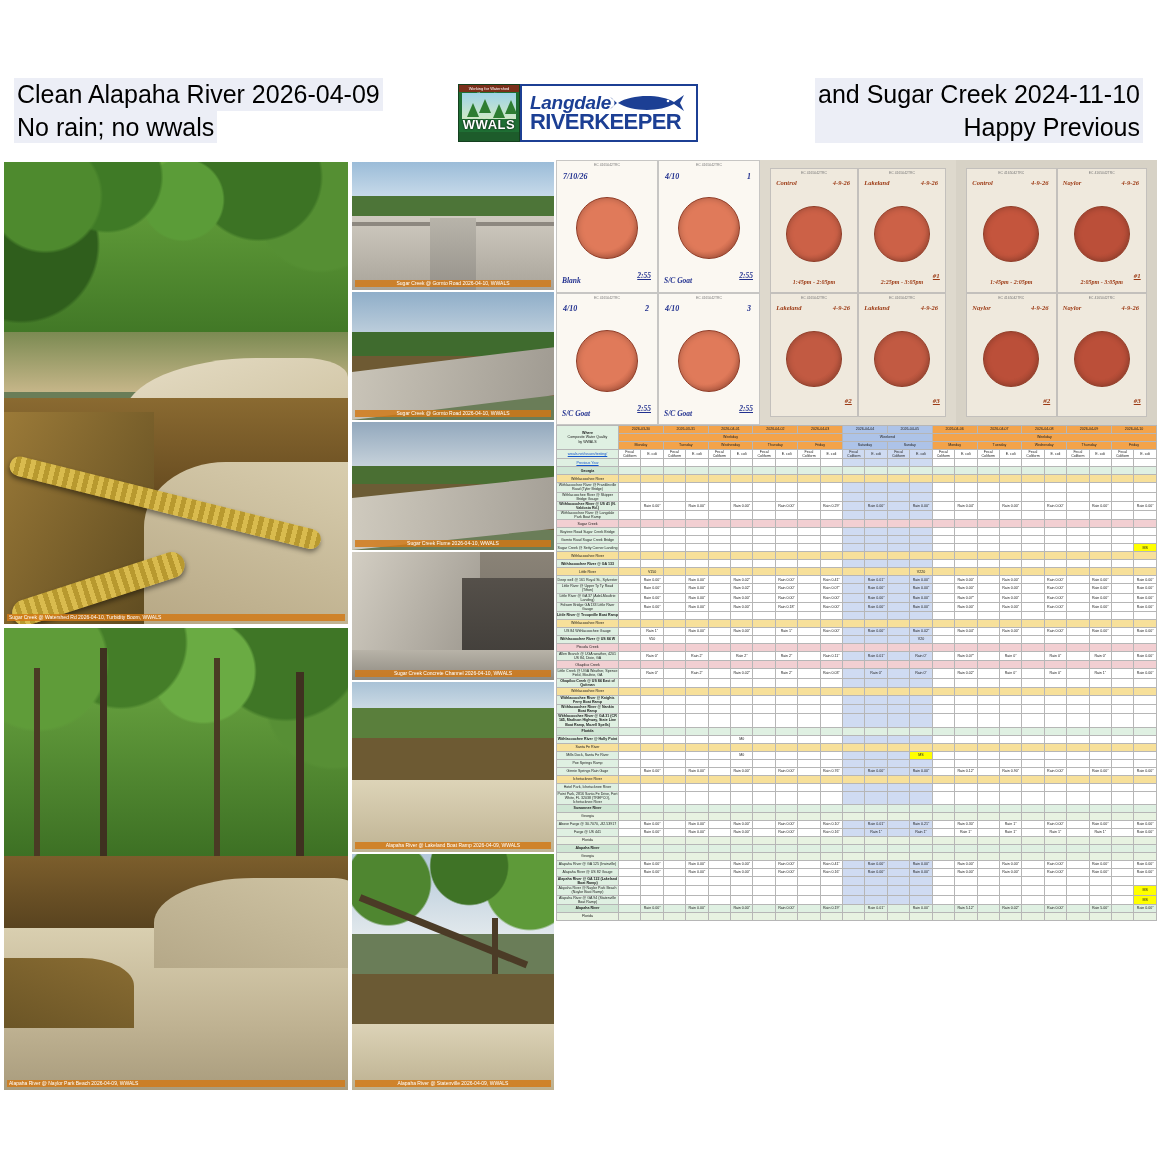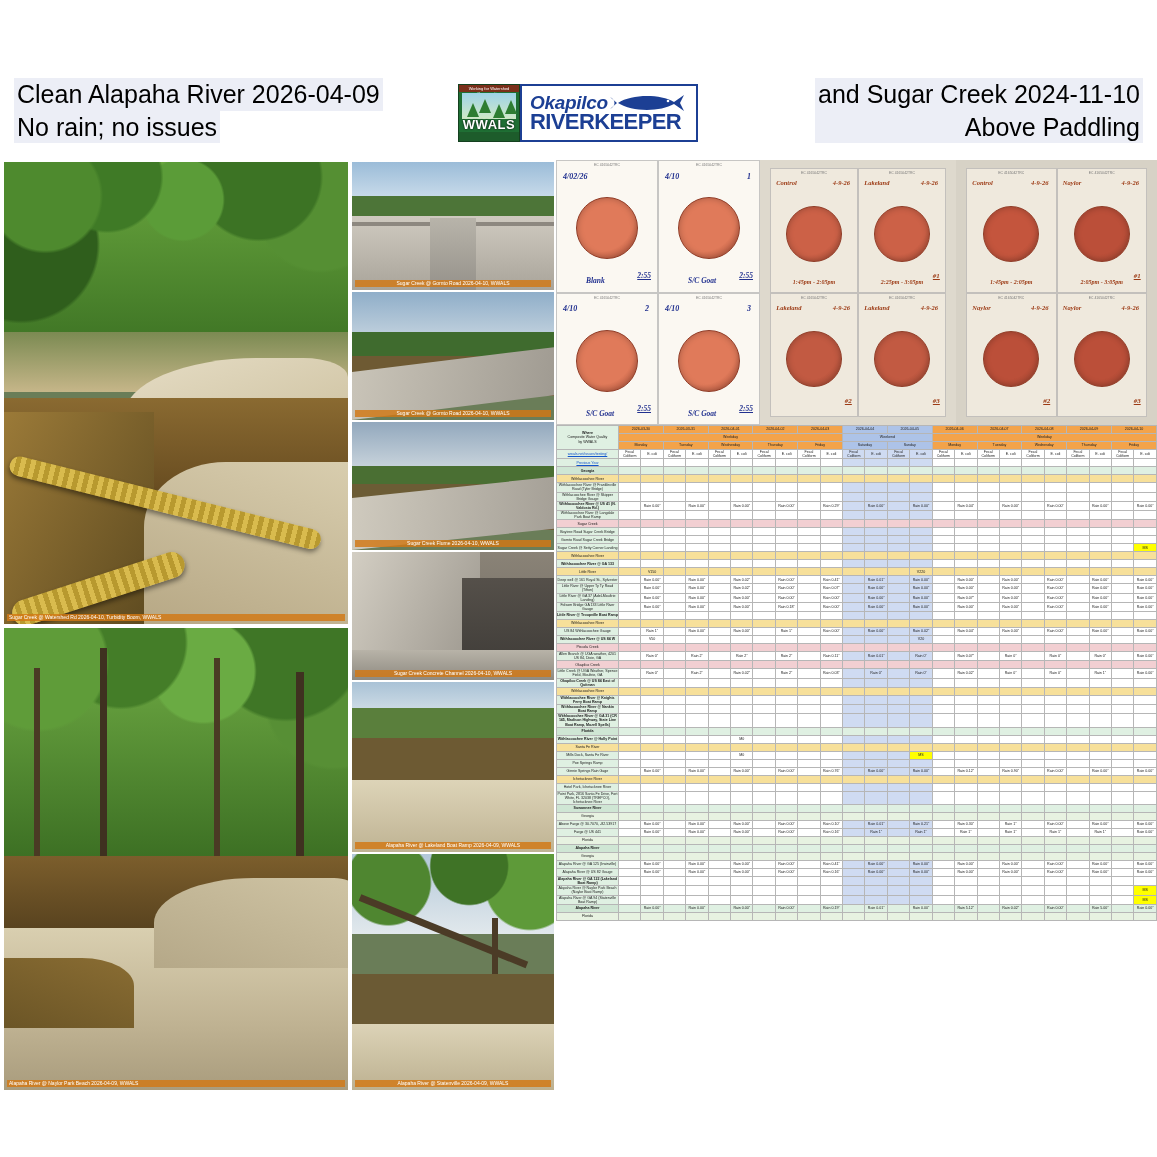--- a/index.html
+++ b/index.html
@@ -88,21 +88,21 @@
      grid-template-columns:1fr 1fr; grid-template-rows:1fr 1fr; }
   .petri-cell { position:relative; border:1px solid rgba(170,170,170,.65); }
   .petri-dish {
     position:absolute; left:50%; top:50%; transform:translate(-50%,-50%);
     border-radius:50%;
   }
   .pl { position:absolute; font-size:8px; line-height:1; white-space:nowrap; }
   .pl.code { font-size:3.4px; left:50%; transform:translateX(-50%); top:3px; color:#777; }
   .pl.topl { left:6%; top:9%; }
   .pl.topr { right:8%; top:9%; }
-  .pl.botl { left:5%; bottom:5%;margin-left:24px; }
+  .pl.botl { left:5%; bottom:5%; }
   .pl.botr { right:6%; bottom:9%;text-decoration:underline; }
   .pl.botc { left:50%; transform:translateX(-50%); bottom:5%; }
   .ink-blue  { color:#21308f; font-family:"Liberation Serif", serif; font-style:italic; font-weight:bold; }
   .ink-brown { color:#9c3a14; font-family:"Liberation Serif", serif; font-style:italic; font-weight:bold; }
 
   
   #sheet { position:absolute; left:556px; top:425px; width:601px; height:732px;
      background:#fff; overflow:hidden; }
   table.grid { border-collapse:collapse; table-layout:fixed; width:601px; }
   table.grid td, table.grid th {
@@ -133,50 +133,50 @@
   .val-blue { color:#1f4fa8; }
 </style>
 </head>
 <body>
 
 <div id="page">
 
   <div id="header">
     <div class="title-block" id="title-left">
       <div class="title-line">Clean Alapaha River 2026-04-09</div><br>
-      <div class="title-line">No rain; no issues</div>
+      <div class="title-line">No rain; no wwals</div>
     </div>
 
     <div id="logo">
       <div id="logo-badge">
         <div class="bt"></div>
         <div class="tagtop">Working for Watershed Conservation</div>
         <div class="sky"></div>
         <div class="tree" style="left:8px;  top:18px;"></div>
         <div class="tree" style="left:20px; top:14px;"></div>
         <div class="tree" style="left:34px; top:19px;"></div>
         <div class="tree" style="left:46px; top:15px;"></div>
         <div class="wwals">WWALS</div>
         <div class="tag">Withlacoochee • Willacoochee</div>
         <div class="bt2"></div>
       </div>
       <div id="logo-text">
-        <div class="l1">Okapilco</div>
+        <div class="l1">Langdale</div>
         <div class="l2">RIVERKEEPER</div>
         <svg id="logo-fish" width="78" height="20" viewBox="0 0 78 20">
           <path d="M10 10 C24 1, 52 1, 66 9 L76 2 L72 10 L76 18 L66 11 C52 19, 24 19, 10 10 Z" fill="#1c3f94"></path>
           <path d="M2 4 C8 7, 8 13, 2 16 L9 10 Z" fill="#1c3f94"></path>
           <circle cx="60" cy="8" r="1.3" fill="#fff"></circle>
         </svg>
       </div>
     </div>
 
     <div class="title-block" id="title-right">
       <div class="title-line">and Sugar Creek 2024-11-10</div>
-      <div class="title-line">Above Paddling</div>
+      <div class="title-line">Happy Previous</div>
     </div>
   </div>
 
   <div id="photos">
 
     <div class="photo" style="left:4px; top:2px; width:344px; height:462px;">
       <div class="sky-l" style="height:120px; background:linear-gradient(#8fb5d8,#cfe0ee);"></div>
       <div class="canopy" style="top:0; height:188px;
            background:radial-gradient(circle at 12% 18%, #4e8a2e 0 16%, transparent 17%),
                       radial-gradient(circle at 30% 8%,  #3f7a26 0 18%, transparent 19%),
@@ -293,21 +293,21 @@
       <div class="cap center">Alapaha River @ Statenville 2026-04-09, WWALS</div>
     </div>
   </div>
 
   <div id="petris">
     <div class="petri-panel" style="left:0px; width:204px; background:#f2eee6;">
       <div class="petri-grid" id="pp0">
           <div class="petri-cell" style="background: rgb(251, 248, 242);">
             <div class="pl code">EC 4165042TRC</div>
             <div class="petri-dish" style="width: 62px; height: 62px; background: radial-gradient(circle at 38% 32%, rgb(224, 122, 90), rgb(224, 122, 90) 62%, rgb(156, 69, 48)); border: 1px solid rgb(142, 59, 38); box-shadow: rgba(0, 0, 0, 0.25) 0px 0px 6px inset; margin-top: 2px;"></div>
-            <div class="pl topl ink-blue" style="font-size: 8px;">4/02/26</div>
+            <div class="pl topl ink-blue" style="font-size: 8px;">7/10/26</div>
             <div class="pl botl ink-blue" style="font-size: 7.5px;">Blank</div>
             <div class="pl botr ink-blue" style="font-size: 7.5px;">2:55</div>
           </div>
           <div class="petri-cell" style="background: rgb(251, 248, 242);">
             <div class="pl code">EC 4165042TRC</div>
             <div class="petri-dish" style="width: 62px; height: 62px; background: radial-gradient(circle at 38% 32%, rgb(224, 122, 90), rgb(224, 122, 90) 62%, rgb(156, 69, 48)); border: 1px solid rgb(142, 59, 38); box-shadow: rgba(0, 0, 0, 0.25) 0px 0px 6px inset; margin-top: 2px;"></div>
             <div class="pl topl ink-blue" style="font-size: 8px;">4/10</div>
             <div class="pl topr ink-blue" style="font-size: 8px;">1</div>
             <div class="pl botl ink-blue" style="font-size: 7.5px;">S/C Goat</div>
             <div class="pl botr ink-blue" style="font-size: 7.5px;">2:55</div>

